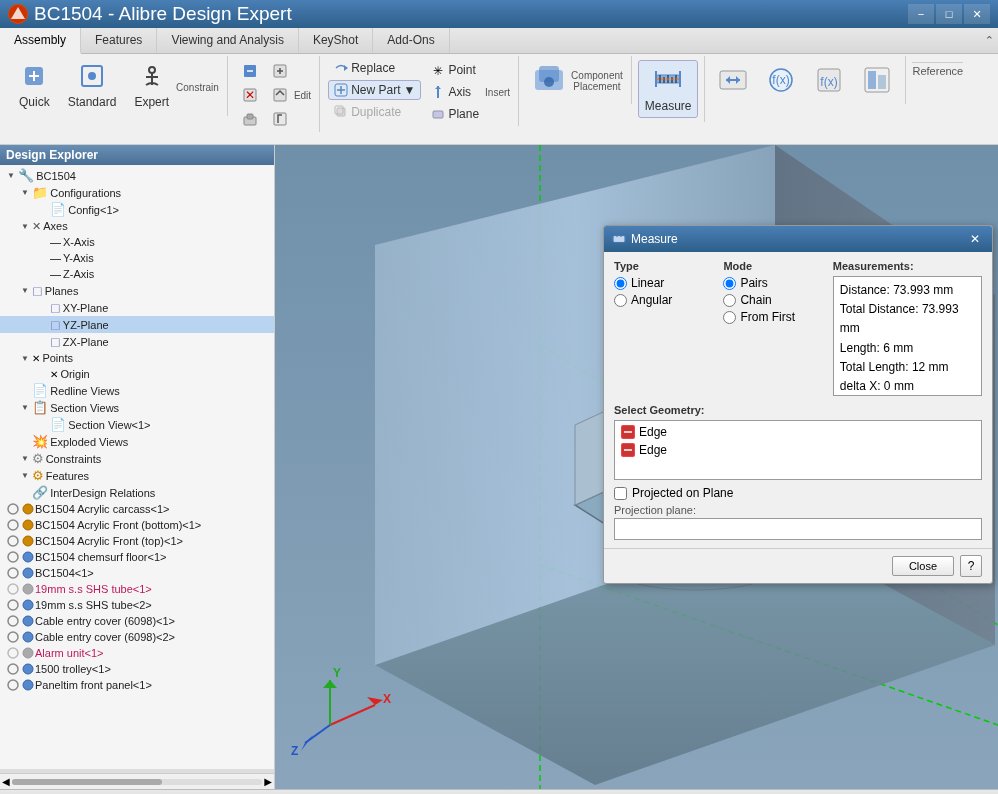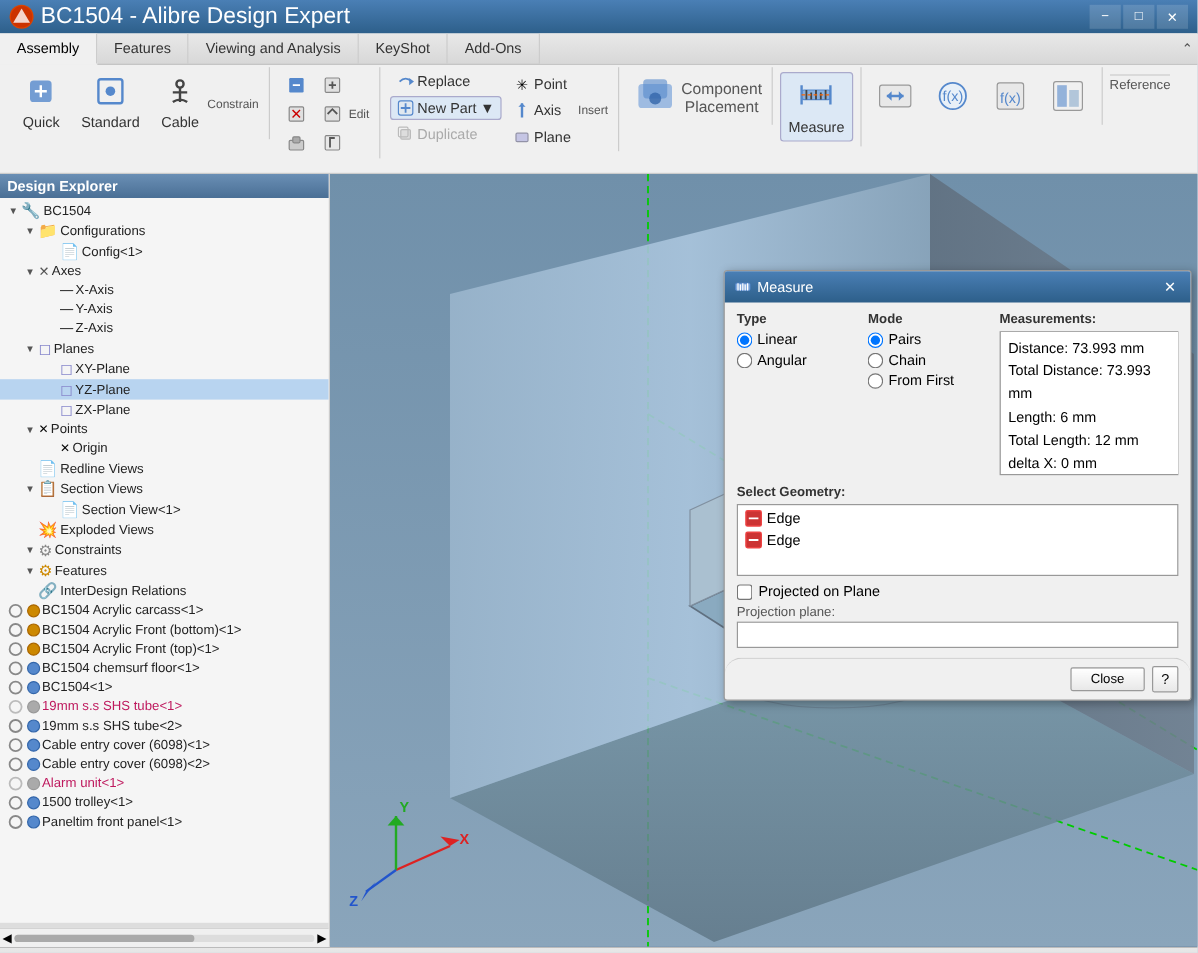--- a/index.html
+++ b/index.html
@@ -173,21 +173,20 @@
       font-size: 11px;
       line-height: 1.6;
       min-height: 90px;
       max-height: 120px;
       overflow-y: auto;
     }
     .dialog-footer {
       display: flex; justify-content: flex-end; align-items: center;
       padding: 6px 10px; gap: 6px;
       border-top: 1px solid #ccc;
-      border-radius: 14px;
     }
     .btn-close {
       padding: 3px 16px;
       background: linear-gradient(to bottom, #fff, #e8e8e8);
       border: 1px solid #999;
       cursor: pointer;
       font-size: 11px;
       border-radius: 2px;
     }
     .btn-help {
@@ -270,21 +269,21 @@
         </div>
         <div class="ribbon-btn-lg">
           <div class="icon">
             <svg width="26" height="26" viewBox="0 0 26 26">
               <circle cx="13" cy="7" r="3" fill="none" stroke="#444" stroke-width="2"></circle>
               <line x1="13" y1="10" x2="13" y2="22" stroke="#444" stroke-width="2"></line>
               <line x1="7" y1="14" x2="19" y2="14" stroke="#444" stroke-width="2"></line>
               <path d="M7 22 Q13 18 19 22" fill="none" stroke="#444" stroke-width="2"></path>
             </svg>
           </div>
-          <span>Cable</span>
+          <span>Expert</span>
         </div>
       </div>
       <div class="ribbon-group-label">Constrain</div>
     </div>
 
     <div class="ribbon-group" style="min-width:80px;">
       <div style="display:grid; grid-template-columns:1fr 1fr; gap:2px; flex:1; align-items:start; padding-top:2px;">
         <div class="ribbon-btn-sm">
           <svg width="16" height="16" viewBox="0 0 16 16">
               <rect x="2" y="2" width="12" height="12" fill="#5588cc" rx="1"></rect>
@@ -379,21 +378,21 @@
     </div>
 
     <div class="ribbon-group" style="min-width:70px;">
       <div style="flex:1; display:flex; align-items:center; justify-content:center; padding:4px;">
         <svg width="36" height="36" viewBox="0 0 36 36">
           <rect x="4" y="8" width="28" height="20" fill="#8aaedd" rx="3" opacity="0.8"></rect>
           <rect x="8" y="4" width="20" height="16" fill="#5588cc" rx="3" opacity="0.6"></rect>
           <circle cx="18" cy="20" r="5" fill="#3366aa" opacity="0.8"></circle>
         </svg>
       </div>
-      <div class="ribbon-group-label" style="font-size:13px;">Component<br>Placement</div>
+      <div class="ribbon-group-label" style="font-size:10px;">Component<br>Placement</div>
     </div>
 
     <div style="display:flex; flex-direction:column; align-items:center; padding: 4px 6px; border-right: 1px solid #ccc; min-width:55px;">
       <div class="ribbon-btn-lg" style="background:#dce8f5; border-color:#aac;">
         <div class="icon">
           <svg width="28" height="28" viewBox="0 0 28 28">
             <rect x="2" y="10" width="24" height="8" rx="2" fill="#8aB0dd" stroke="#5588cc" stroke-width="1"></rect>
             <line x1="6" y1="10" x2="6" y2="18" stroke="#444" stroke-width="1.5"></line>
             <line x1="10" y1="12" x2="10" y2="18" stroke="#444" stroke-width="1.5"></line>
             <line x1="14" y1="10" x2="14" y2="18" stroke="#444" stroke-width="1.5"></line>

